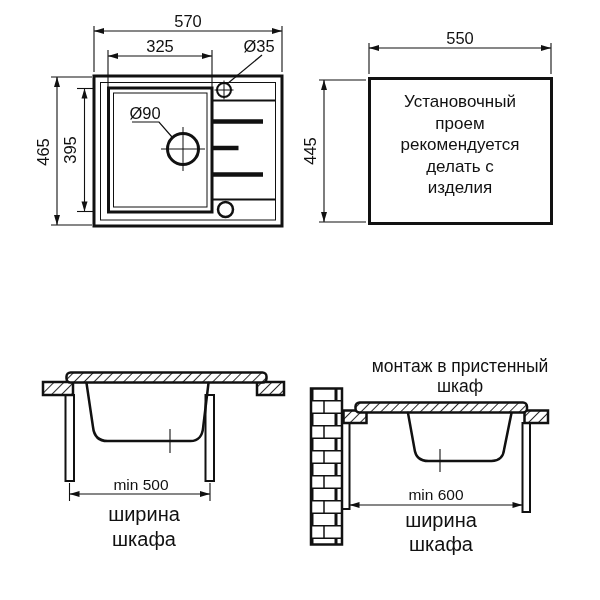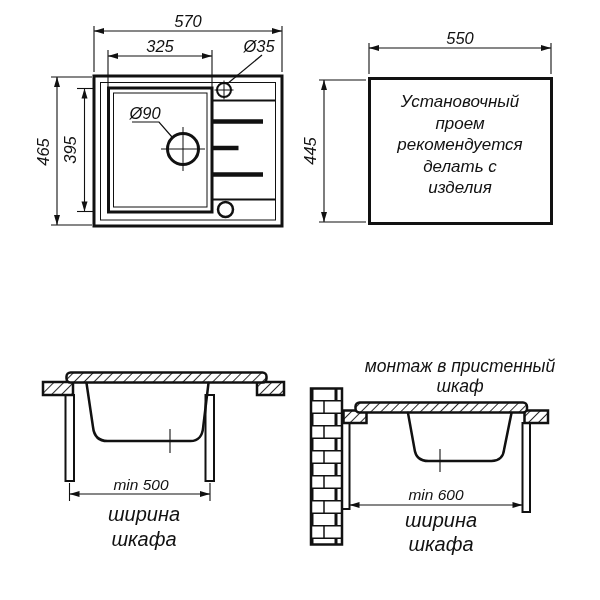--- a/index.html
+++ b/index.html
@@ -1,19 +1,18 @@
 <!DOCTYPE html>
 <html><head>
 <meta charset="utf-8">
 <style>
   html, body { margin: 0; padding: 0; background: #ffffff; }
   .canvas {
     width: 600px; height: 600px; position: relative; background: #fca5a5;
     font-family: "Liberation Sans", sans-serif;
-    font-style: italic;
   }
   svg text {
     font-family: "Liberation Sans", sans-serif;
     fill: #111111;
   }
   .dim-num  { font-size: 16.5px; }
   .note     { font-size: 17px; }
   .sec-title{ font-size: 17.5px; }
   .min-dim  { font-size: 15.5px; }
   .caption  { font-size: 20px; }

